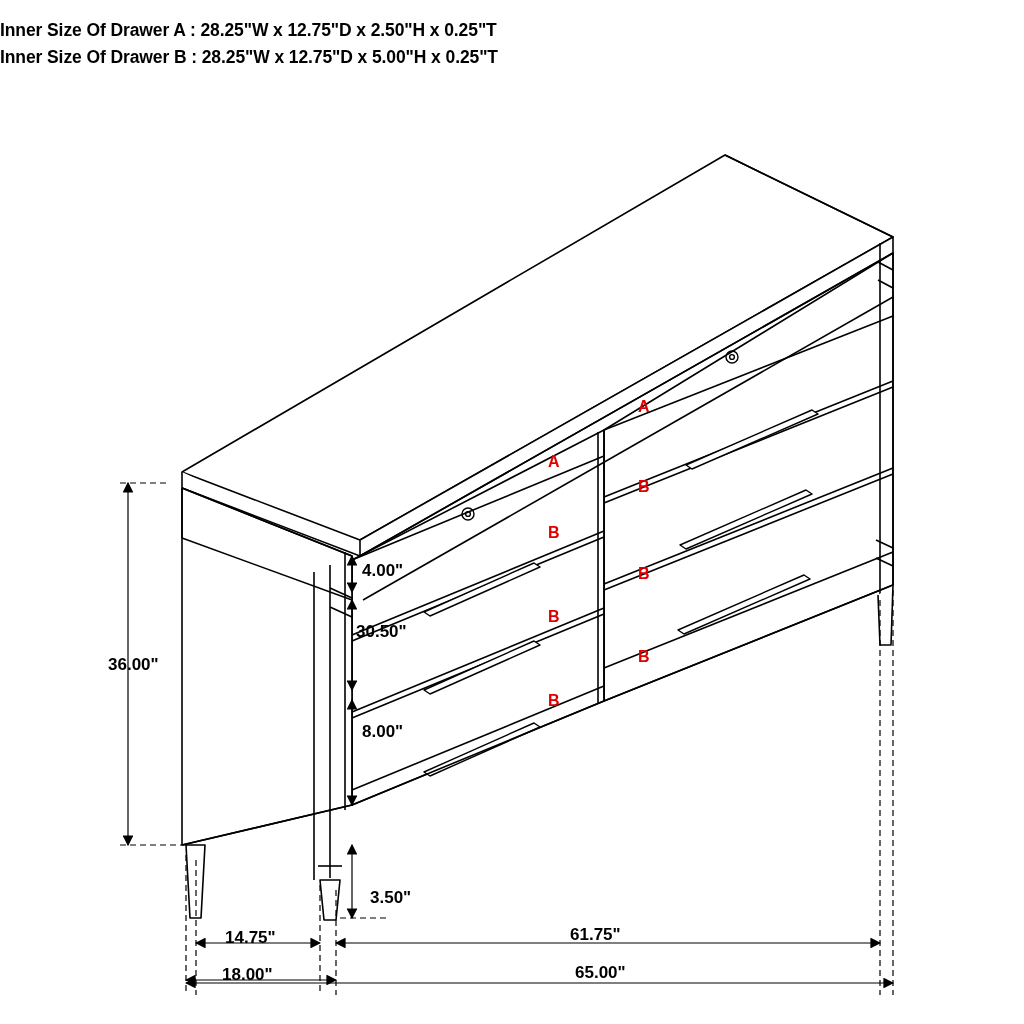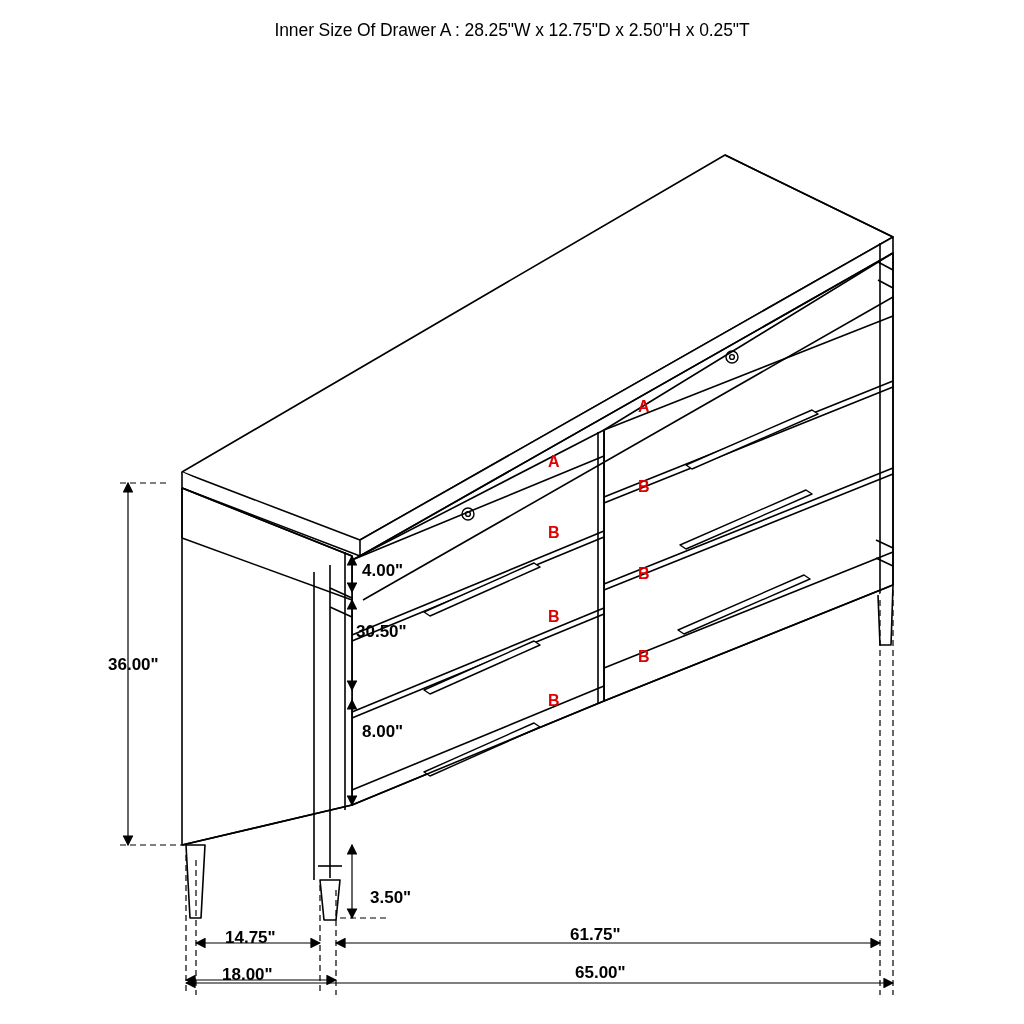--- a/index.html
+++ b/index.html
@@ -23,22 +23,22 @@
   svg#diagram {
     position: absolute;
     left: 0; top: 0;
     width: 1024px;
     height: 1024px;
   }
   .hdr {
     position: absolute;
     left: 0;
     width: 1024px;
-    text-align: center;
-    font-weight: normal;
+    text-align: left;
+    font-weight: bold;
     font-size: 17.5px;
     color: #000;
     letter-spacing: -0.1px;
   }
   .hdr.l1 { top: 20px; }
   .hdr.l2 { top: 47px; }
 
   .dimlabel {
     position: absolute;
     font-weight: bold;
@@ -53,20 +53,21 @@
     color: #e00000;
     white-space: nowrap;
   }
 </style>
 </head>
 <body>
 
 <div id="stage">
 
   <div class="hdr l1">Inner Size Of Drawer A : 28.25"W x 12.75"D x 2.50"H x 0.25"T</div>
+  <div class="hdr l2">Inner Size Of Drawer B : 28.25"W x 12.75"D x 5.00"H x 0.25"T</div>
 
   <svg id="diagram" viewBox="0 0 1024 1024">
     <defs>
       <marker id="arrEnd" markerWidth="9" markerHeight="9" refX="8" refY="4.5" orient="auto">
         <path d="M0,0 L9,4.5 L0,9 z" fill="#000"></path>
       </marker>
       <marker id="arrStart" markerWidth="9" markerHeight="9" refX="1" refY="4.5" orient="auto">
         <path d="M9,0 L0,4.5 L9,9 z" fill="#000"></path>
       </marker>
     </defs>

